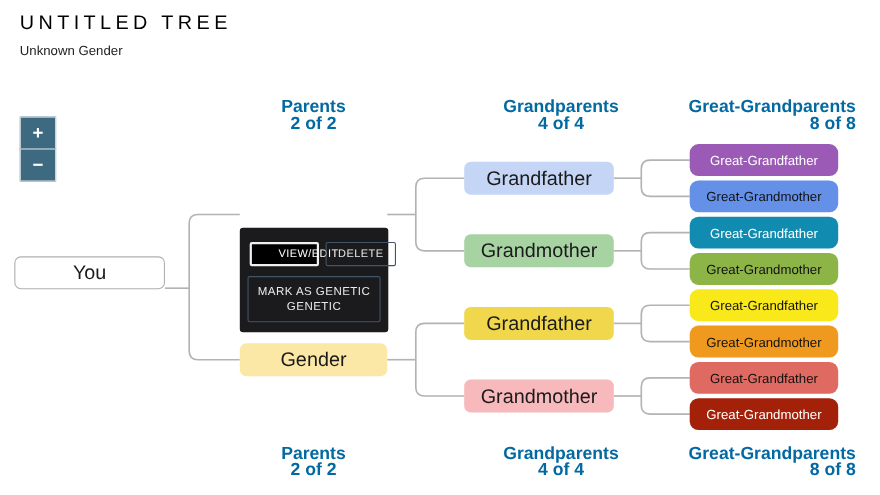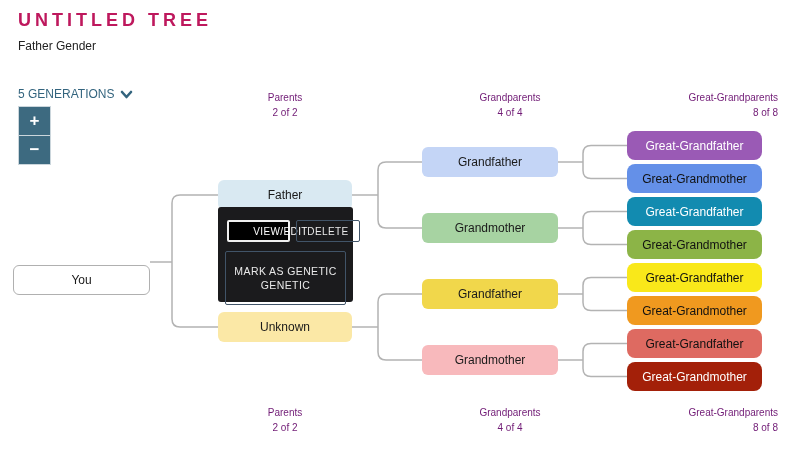--- a/index.html
+++ b/index.html
@@ -1,69 +1,61 @@
 <!DOCTYPE html>
 <html><head>
 <meta charset="utf-8">
 <style>
   html,body{margin:0;padding:0;background:#fff;}
   #app{position:relative;width:800px;height:450px;background:#fff;overflow:hidden;
        font-family:"Liberation Sans",sans-serif;}
   
   .page-title{position:absolute;left:18px;top:10px;font-size:18px;letter-spacing:4px;
-              color:#be185d;font-weight:700;}
+              color:#000000;font-weight:400;}
   .page-subtitle{position:absolute;left:18px;top:39px;font-size:12px;color:#222;}
   
   .gen-ctl{position:absolute;left:18px;top:87px;display:flex;align-items:center;gap:6px;
            color:#33647E;font-size:12px;cursor:pointer;}
   
   .zoom-btn{position:absolute;left:18px;width:33px;height:30px;background:#3D6A80;color:#fff;
             font-size:17px;font-weight:bold;display:flex;align-items:center;justify-content:center;
             border:1px solid #CBD6DC;box-sizing:border-box;cursor:pointer;}
   .zoom-in{top:106px;} .zoom-out{top:135px;}
   
-  .col-header{position:absolute;text-align:center;font-weight:normal;font-size:10px;
-              color:#701a75;line-height:15px;}
+  .col-header{position:absolute;text-align:center;font-weight:bold;font-size:16px;
+              color:#0369a1;line-height:15px;}
   .ch-parents{left:215px;width:140px;} .ch-gp{left:440px;width:140px;} .ch-gg{left:610px;width:168px;text-align:right;}
   .ch-top{top:90px;} .ch-bottom{top:405px;}
   
   .connectors{position:absolute;left:0;top:0;z-index:1;pointer-events:none;}
   
   .node{position:absolute;display:flex;align-items:center;justify-content:center;
-        font-size:12px;border-radius:6px;box-sizing:border-box;z-index:2;cursor:pointer;
+        font-size:18px;border-radius:6px;box-sizing:border-box;z-index:2;cursor:pointer;
         color:#1A1A1A;}
   .node-you{border:1px solid #B0B0B0;background:#fff;}
   .node-gg{font-size:12px;border-radius:8px;text-align:right;}
   
   .ctx-menu{position:absolute;left:218px;top:207px;width:135px;height:95px;background:#1B1B1D;
             border-radius:3px;z-index:5;}
   .ctx-btn{position:absolute;display:flex;align-items:center;justify-content:center;
            color:#E9E9E9;font-size:10px;letter-spacing:.4px;box-sizing:border-box;
            border-radius:2px;cursor:pointer;text-align:center;}
   .ctx-viewedit{left:9px;top:13px;width:63px;height:22px;background:#000;border:2px solid #F0F0F0;color:#fff;padding-left:44px;}
   .ctx-delete{left:78px;top:13px;width:64px;height:22px;border:1px solid #415468;}
-  .ctx-mark{left:7px;top:44px;width:121px;height:54px;border:1px solid #415468;
+  .ctx-mark{left:7px;top:44px;width:121px;height:42px;border:1px solid #415468;
             flex-direction:column;line-height:14px;font-size:10.5px;}
 </style>
 </head>
 <body>
 
 <div id="app">
 
   <div class="page-title">UNTITLED TREE</div>
-  <div class="page-subtitle">Father Gender</div>
+  <div class="page-subtitle">Unknown Gender</div>
 
-  <div class="gen-ctl">
-    <span>5 GENERATIONS</span>
-    <span style="display:flex;">
-      <svg width="13" height="9" viewBox="0 0 13 9">
-          <path d="M2 2 L6.5 7 L11 2" stroke="#33647E" stroke-width="2.6" fill="none" stroke-linecap="round" stroke-linejoin="round"></path>
-        </svg>
-    </span>
-  </div>
 
   <div class="zoom-btn zoom-in">+</div>
   <div class="zoom-btn zoom-out">−</div>
 
   <div class="col-header ch-parents ch-top">
     <div>Parents</div>
     <div>2 of 2</div>
   </div>
   <div class="col-header ch-gp ch-top">
     <div>Grandparents</div>
@@ -99,24 +91,23 @@
       <path d="M627 145.5 H591 Q583 145.5 583 153.5 V170.5 Q583 178.5 591 178.5 H627"></path>
       <path d="M558 228 H583"></path>
       <path d="M627 211.5 H591 Q583 211.5 583 219.5 V236.5 Q583 244.5 591 244.5 H627"></path>
       <path d="M558 294 H583"></path>
       <path d="M627 277.5 H591 Q583 277.5 583 285.5 V302.5 Q583 310.5 591 310.5 H627"></path>
       <path d="M558 360 H583"></path>
       <path d="M627 343.5 H591 Q583 343.5 583 351.5 V368.5 Q583 376.5 591 376.5 H627"></path>
     </g>
   </svg>
 
-  <div class="node node-you" style="left: 13px; top: 265px; width: 137px; height: 30px; background-color: rgb(255, 255, 255); color: rgb(26, 26, 26);">You</div>
+  <div class="node node-you" style="left: 13px; top: 233px; width: 137px; height: 30px; background-color: rgb(255, 255, 255); color: rgb(26, 26, 26);">You</div>
 
-  <div class="node" style="left: 218px; top: 180px; width: 134px; height: 30px; background-color: rgb(217, 233, 242); color: rgb(26, 26, 26);">Father</div>
-  <div class="node" style="left: 218px; top: 312px; width: 134px; height: 30px; background-color: rgb(251, 232, 166); color: rgb(26, 26, 26);">Unknown</div>
+  <div class="node" style="left: 218px; top: 312px; width: 134px; height: 30px; background-color: rgb(251, 232, 166); color: rgb(26, 26, 26);">Gender</div>
 
   <div class="node" style="left: 422px; top: 147px; width: 136px; height: 30px; background-color: rgb(196, 213, 246); color: rgb(26, 26, 26);">Grandfather</div>
   <div class="node" style="left: 422px; top: 213px; width: 136px; height: 30px; background-color: rgb(167, 211, 162); color: rgb(26, 26, 26);">Grandmother</div>
   <div class="node" style="left: 422px; top: 279px; width: 136px; height: 30px; background-color: rgb(241, 215, 75); color: rgb(26, 26, 26);">Grandfather</div>
   <div class="node" style="left: 422px; top: 345px; width: 136px; height: 30px; background-color: rgb(248, 185, 188); color: rgb(26, 26, 26);">Grandmother</div>
 
   <div class="node node-gg" style="left: 627px; top: 131px; width: 135px; height: 29px; background-color: rgb(154, 90, 181); color: rgb(255, 255, 255);">Great-Grandfather</div>
   <div class="node node-gg" style="left: 627px; top: 164px; width: 135px; height: 29px; background-color: rgb(100, 144, 232); color: rgb(17, 17, 17);">Great-Grandmother</div>
   <div class="node node-gg" style="left: 627px; top: 197px; width: 135px; height: 29px; background-color: rgb(18, 139, 176); color: rgb(255, 255, 255);">Great-Grandfather</div>
   <div class="node node-gg" style="left: 627px; top: 230px; width: 135px; height: 29px; background-color: rgb(140, 180, 71); color: rgb(17, 17, 17);">Great-Grandmother</div>

